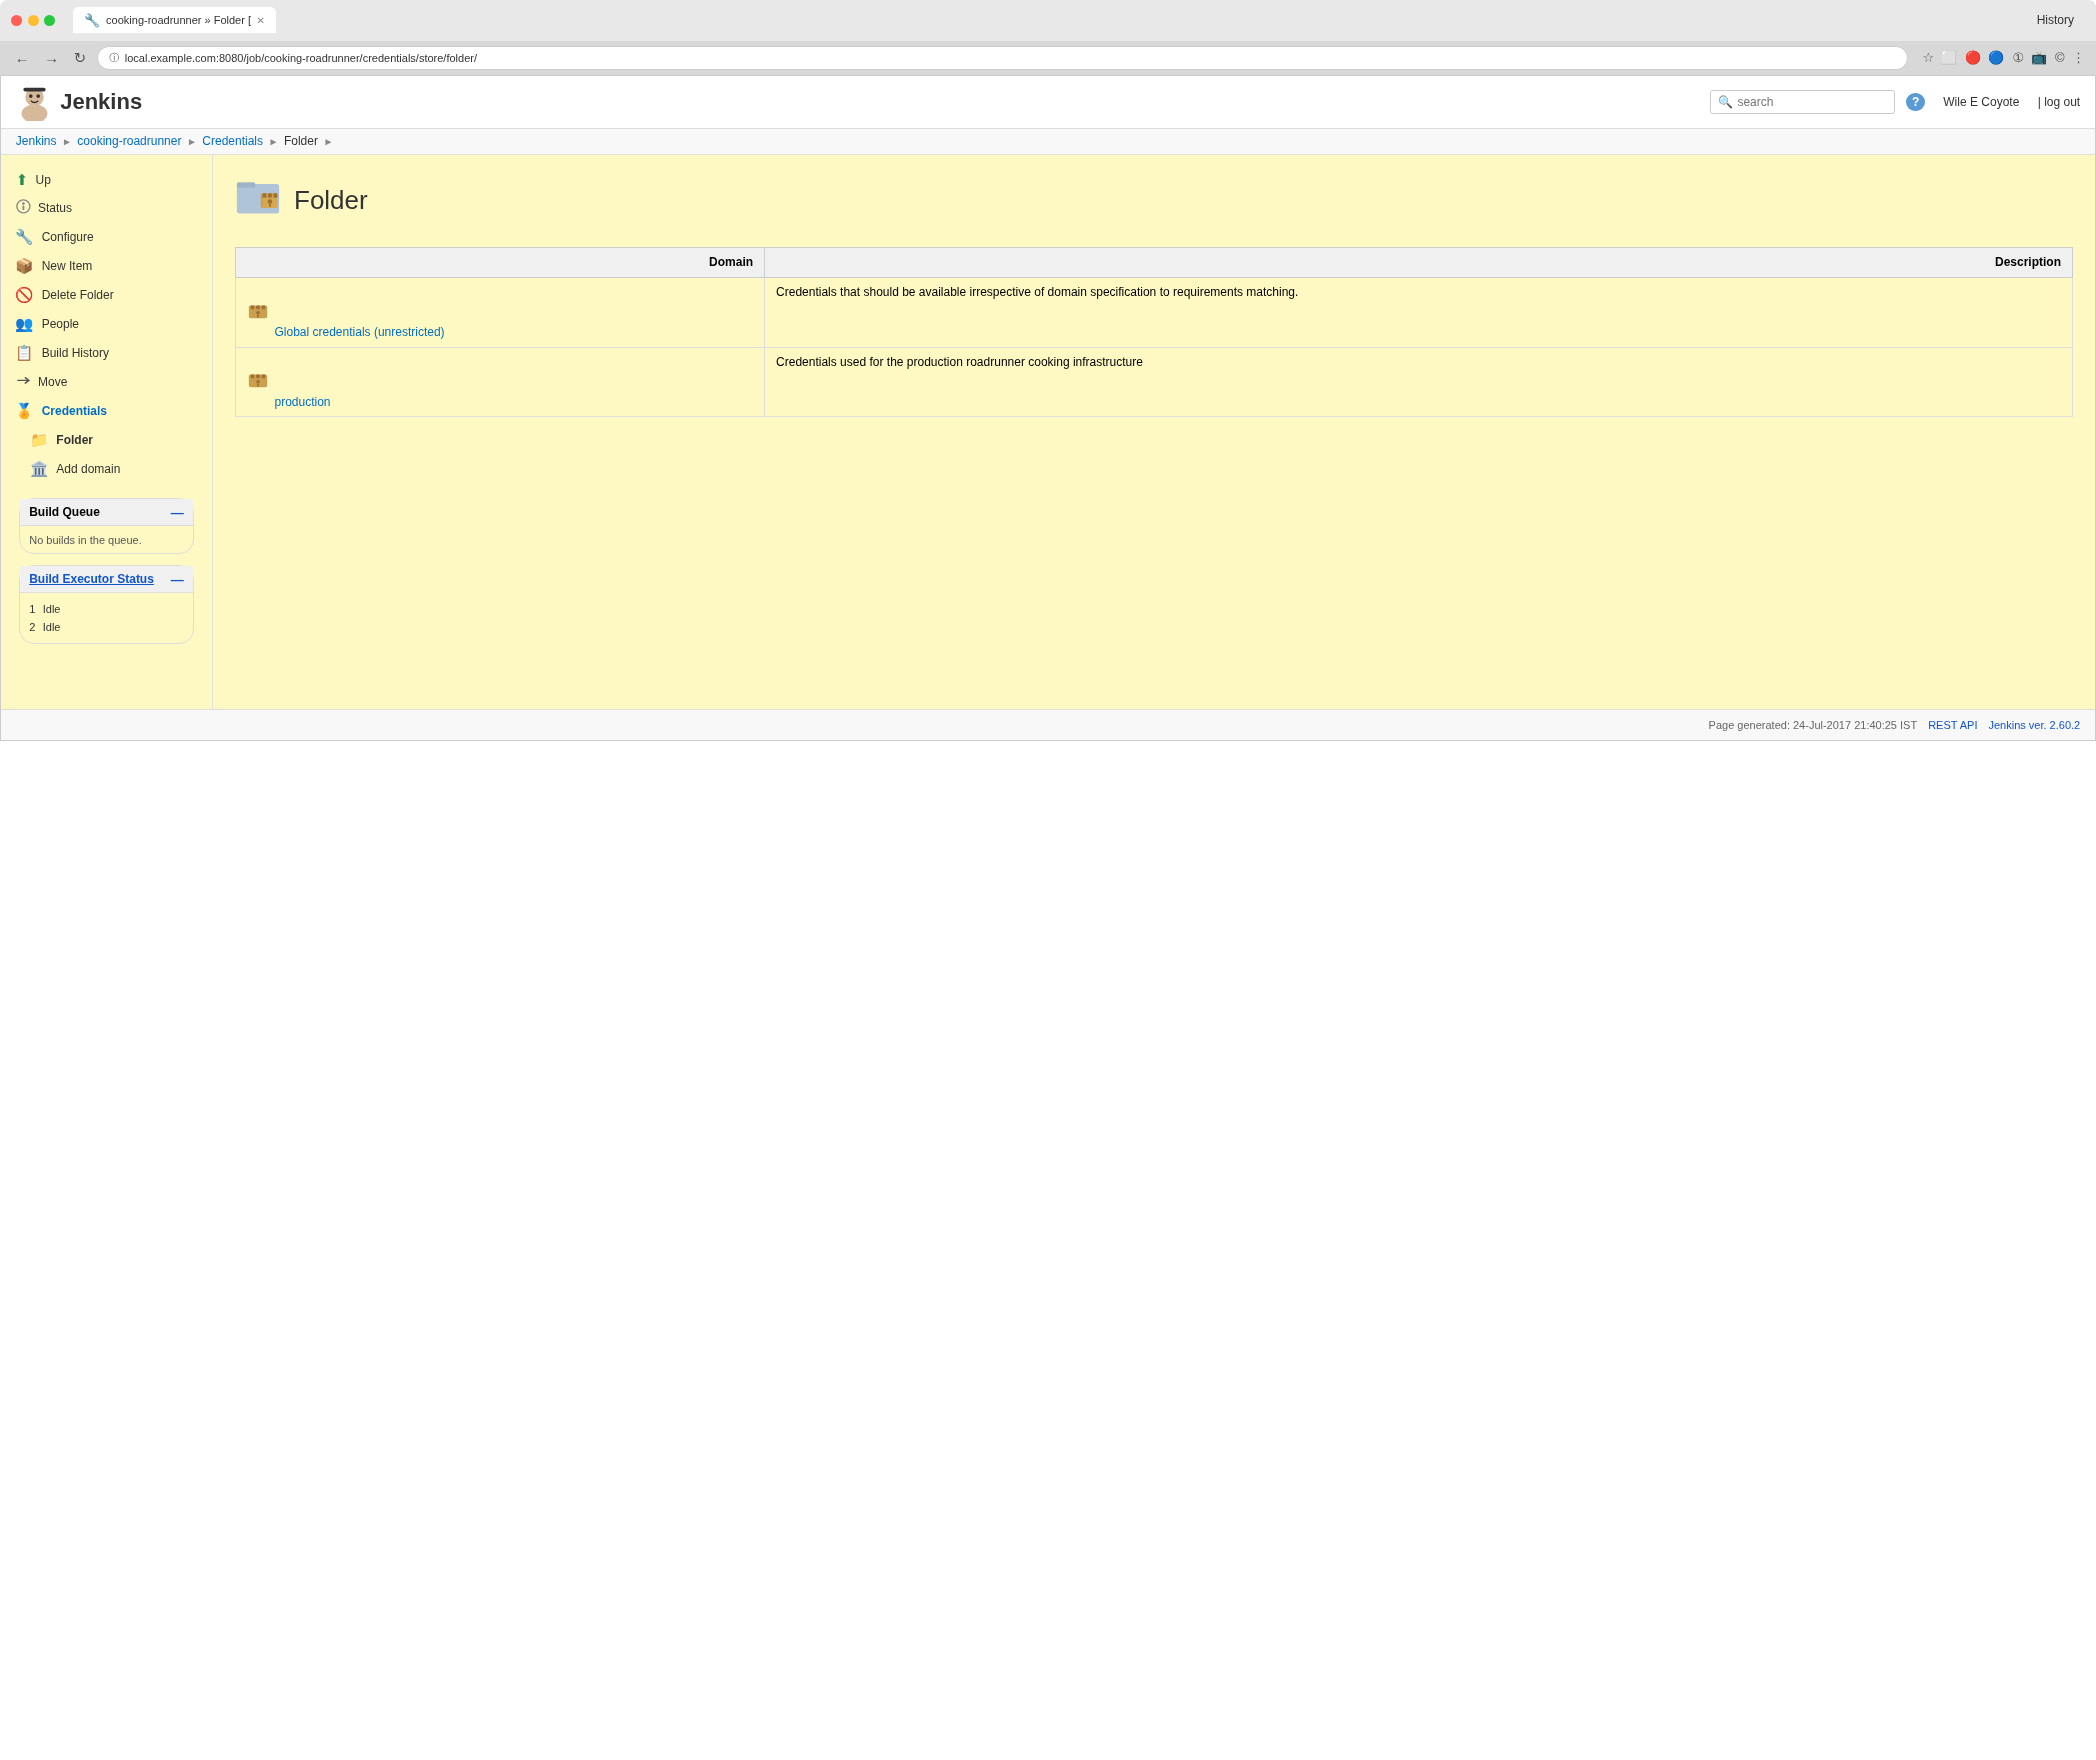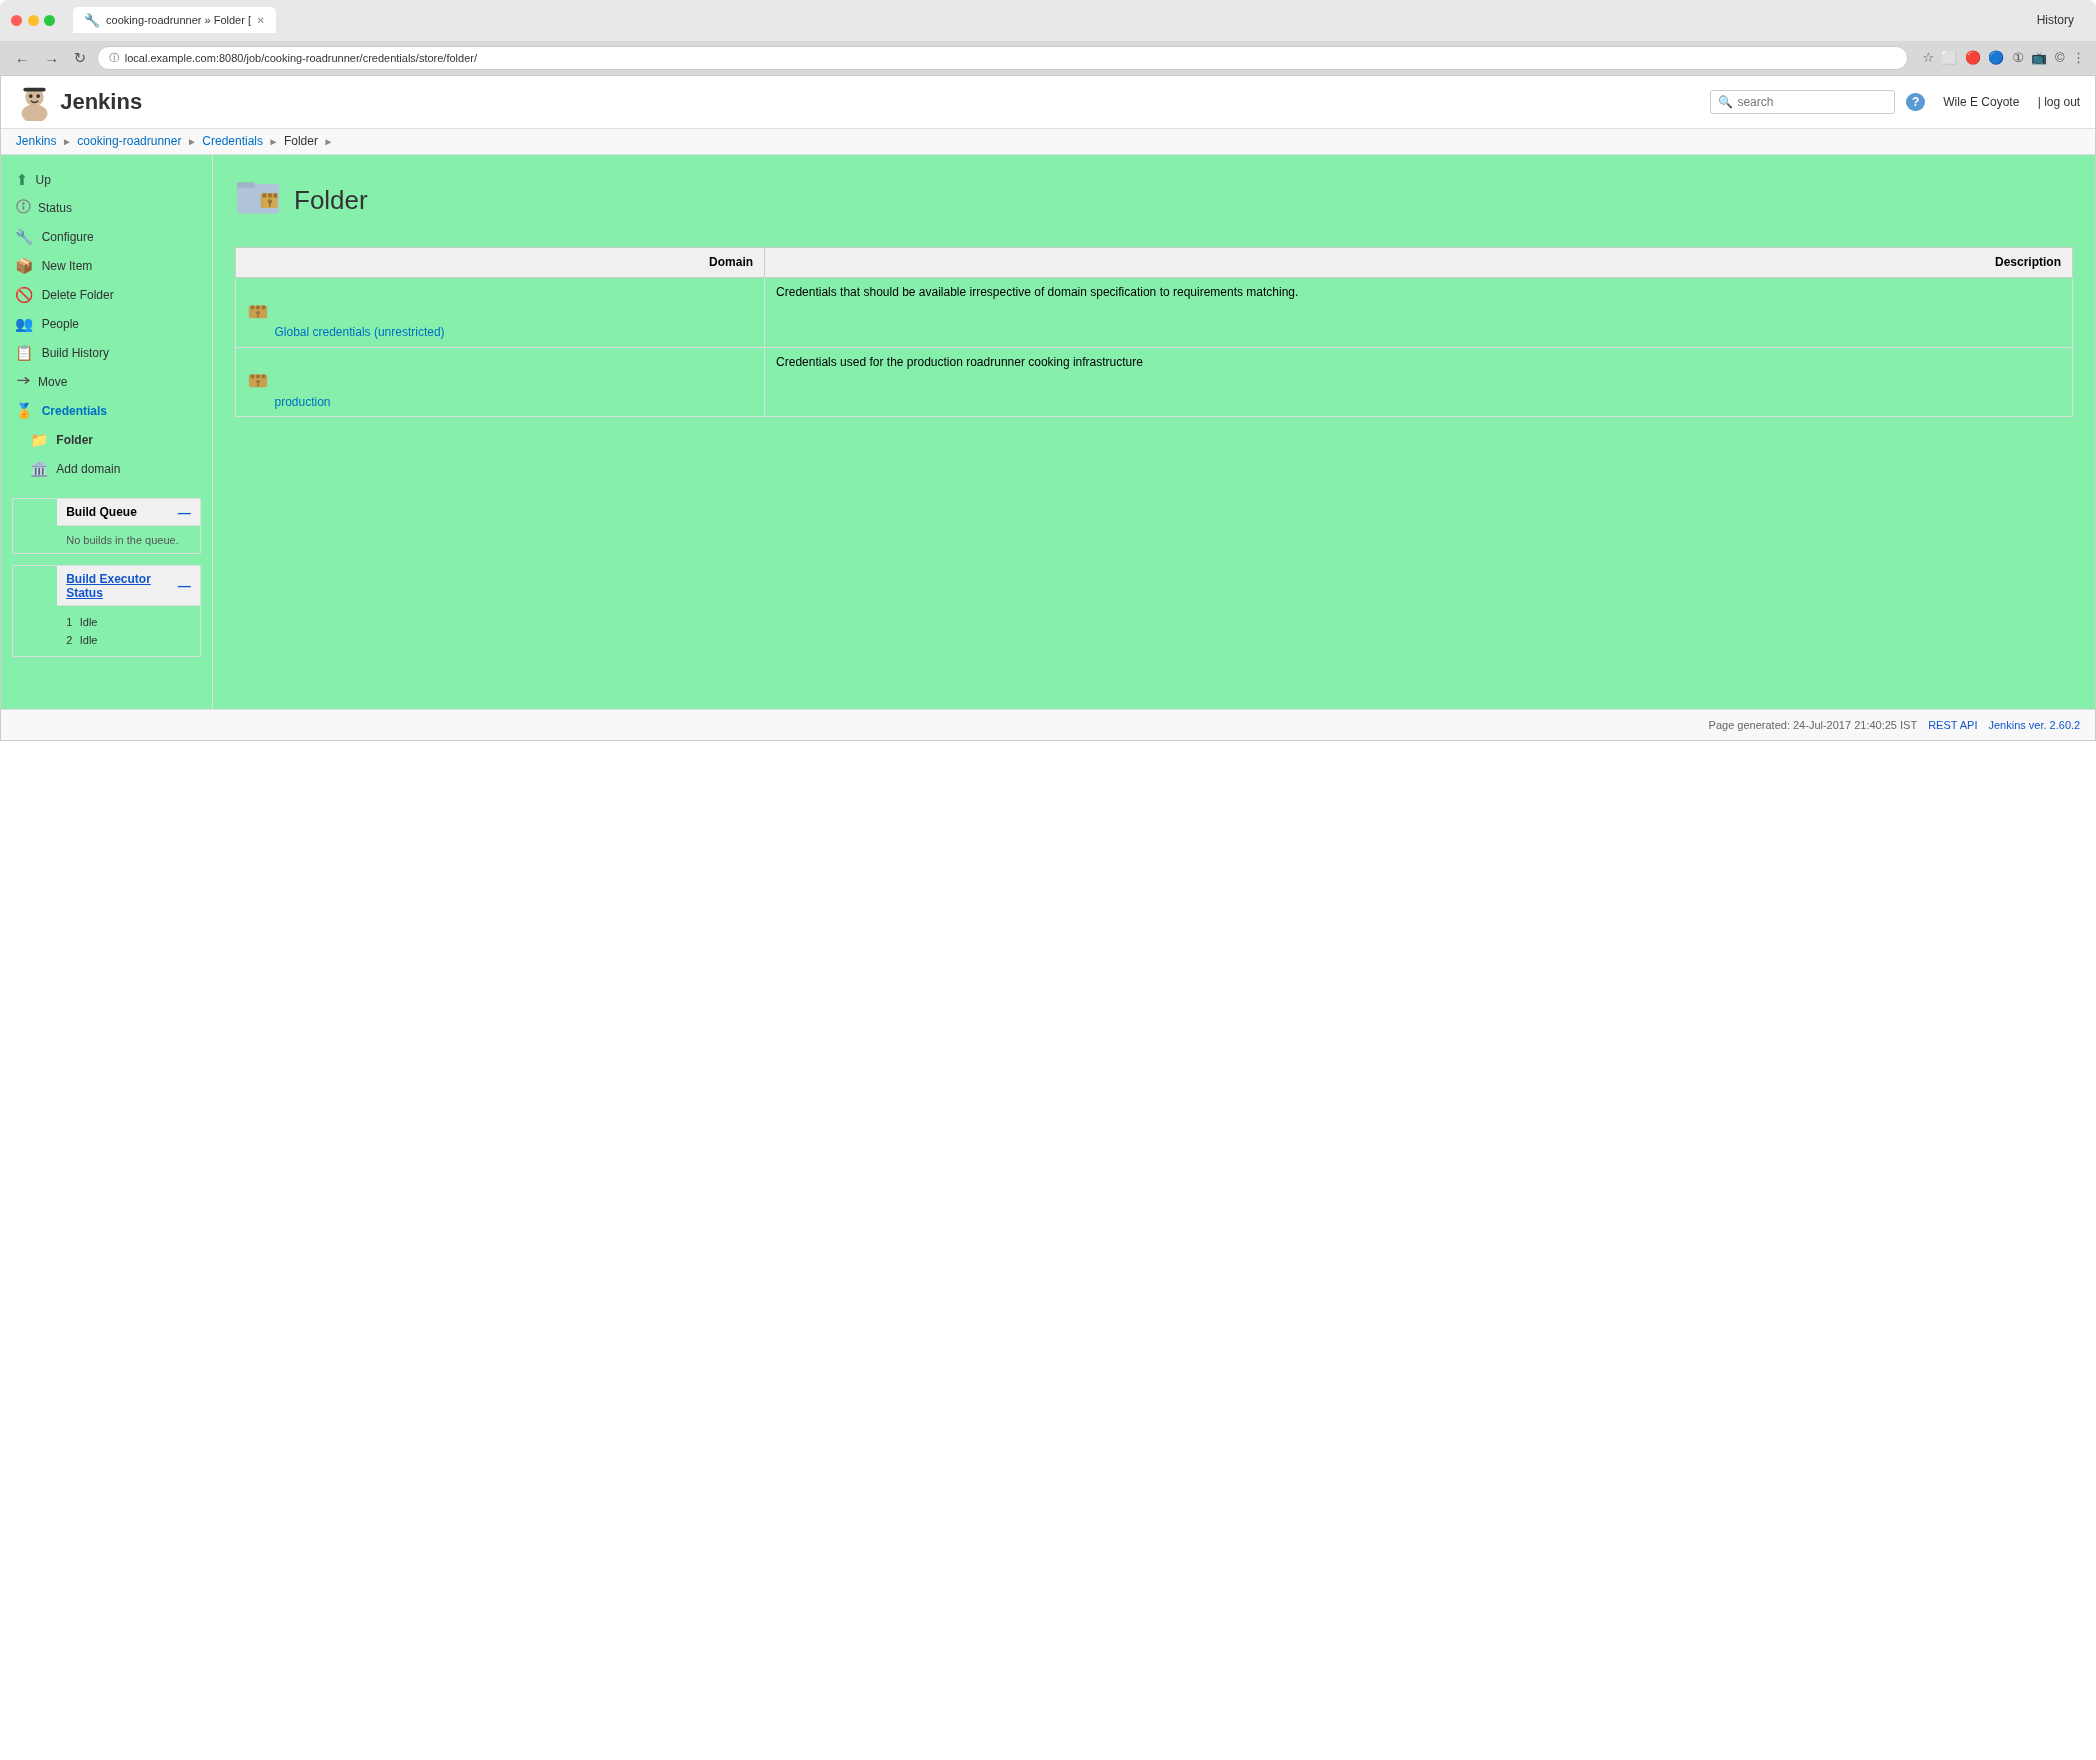--- a/index.html
+++ b/index.html
@@ -75,21 +75,21 @@
       display: flex;
       align-items: center;
       gap: 5.5px;
     }
     .address-lock { color: #555; font-size: 10px; }
     .toolbar-icons { display: flex; align-items: center; gap: 7.4px; margin-left: 7.4px; }
     .toolbar-icon { font-size: 13px; color: #555; cursor: pointer; }
 
     
     .jenkins-app {
-      background: #86efac;
+      background: #fef9c3;
       border: 0.9px solid #ccc;
     }
 
     
     .jenkins-header {
       background: #fff;
       border-bottom: 0.9px solid #ddd;
       padding: 7.4px 14.8px;
       display: flex;
       align-items: center;
@@ -182,24 +182,23 @@
     }
     .sidebar-item .icon { font-size: 14.8px; flex-shrink: 0; }
     .sidebar-item.active { font-weight: bold; }
     .sidebar-item.indent { padding-left: 29.5px; }
     .sidebar-item.bold-blue { font-weight: bold; color: #006ec5; }
 
     .sidebar-section {
       margin-top: 14.8px;
     }
     .sidebar-panel {
-      margin: 11px 11px;
+      margin: 11px 18px;
       border: 0.9px solid #ddd;
-      border-radius: 1px;
-      padding-left: 44px;
+      border-radius: 15px;
     }
     .sidebar-panel-header {
       background: #f0f0f0;
       padding: 5.5px 9.2px;
       font-size: 12px;
       font-weight: bold;
       display: flex;
       align-items: center;
       justify-content: space-between;
       border-bottom: 0.9px solid #ddd;

